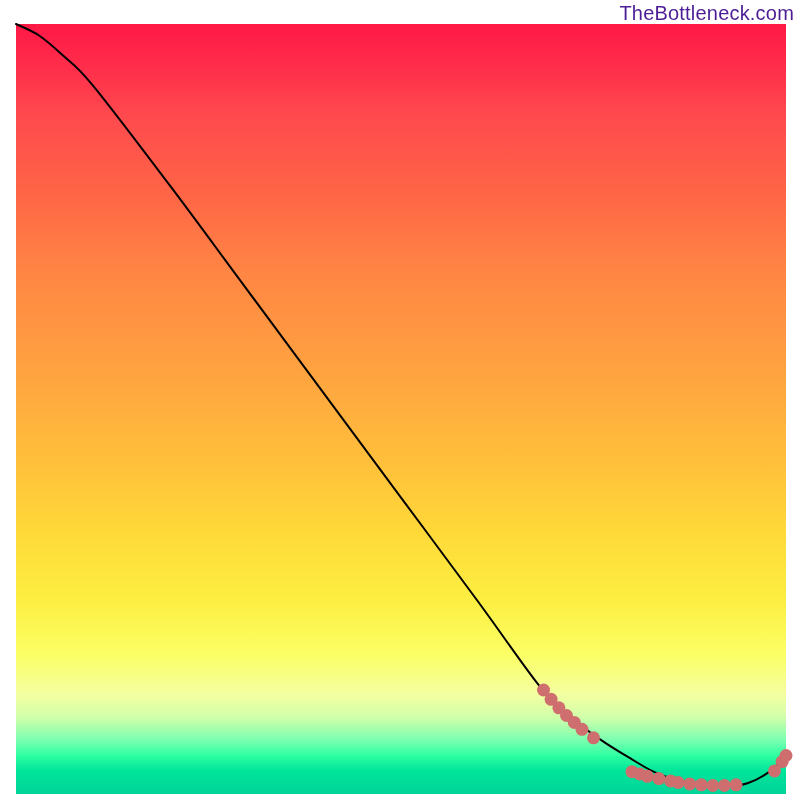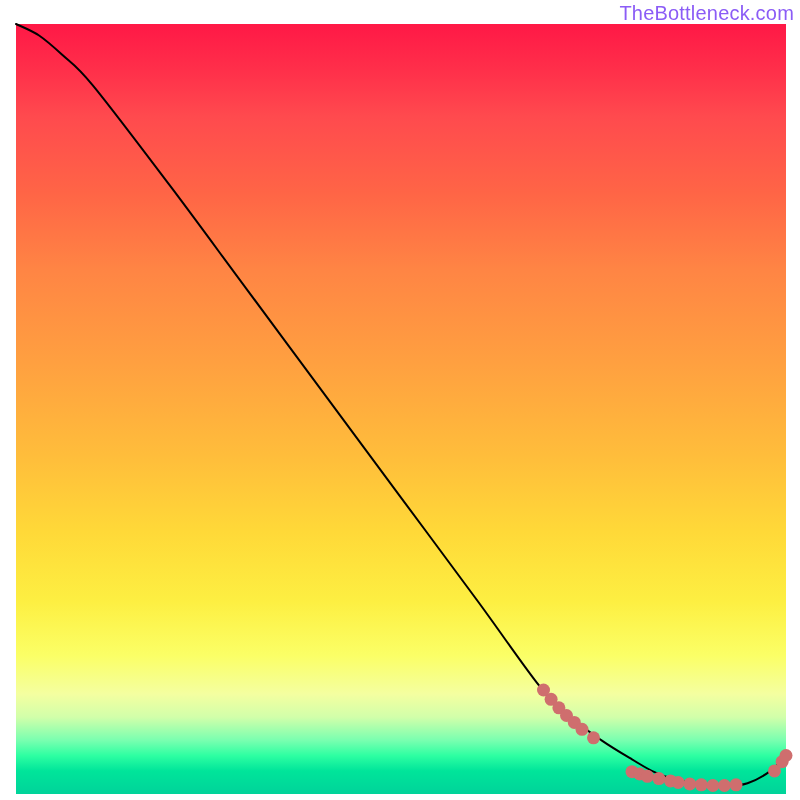--- a/index.html
+++ b/index.html
@@ -12,21 +12,21 @@
   }
   .stage {
     position: relative;
     width: 800px;
     height: 800px;
   }
   .watermark {
     position: absolute;
     top: 2px;
     right: 6px;
-    color: #8b5cf6;
+    color: #4c1d95;
     font-size: 20px;
     letter-spacing: 0.2px;
     font-weight: 400;
     margin-left: 13px;
   }
   .plot {
     position: absolute;
     left: 15px;
     top: 23px;
     width: 770px;

